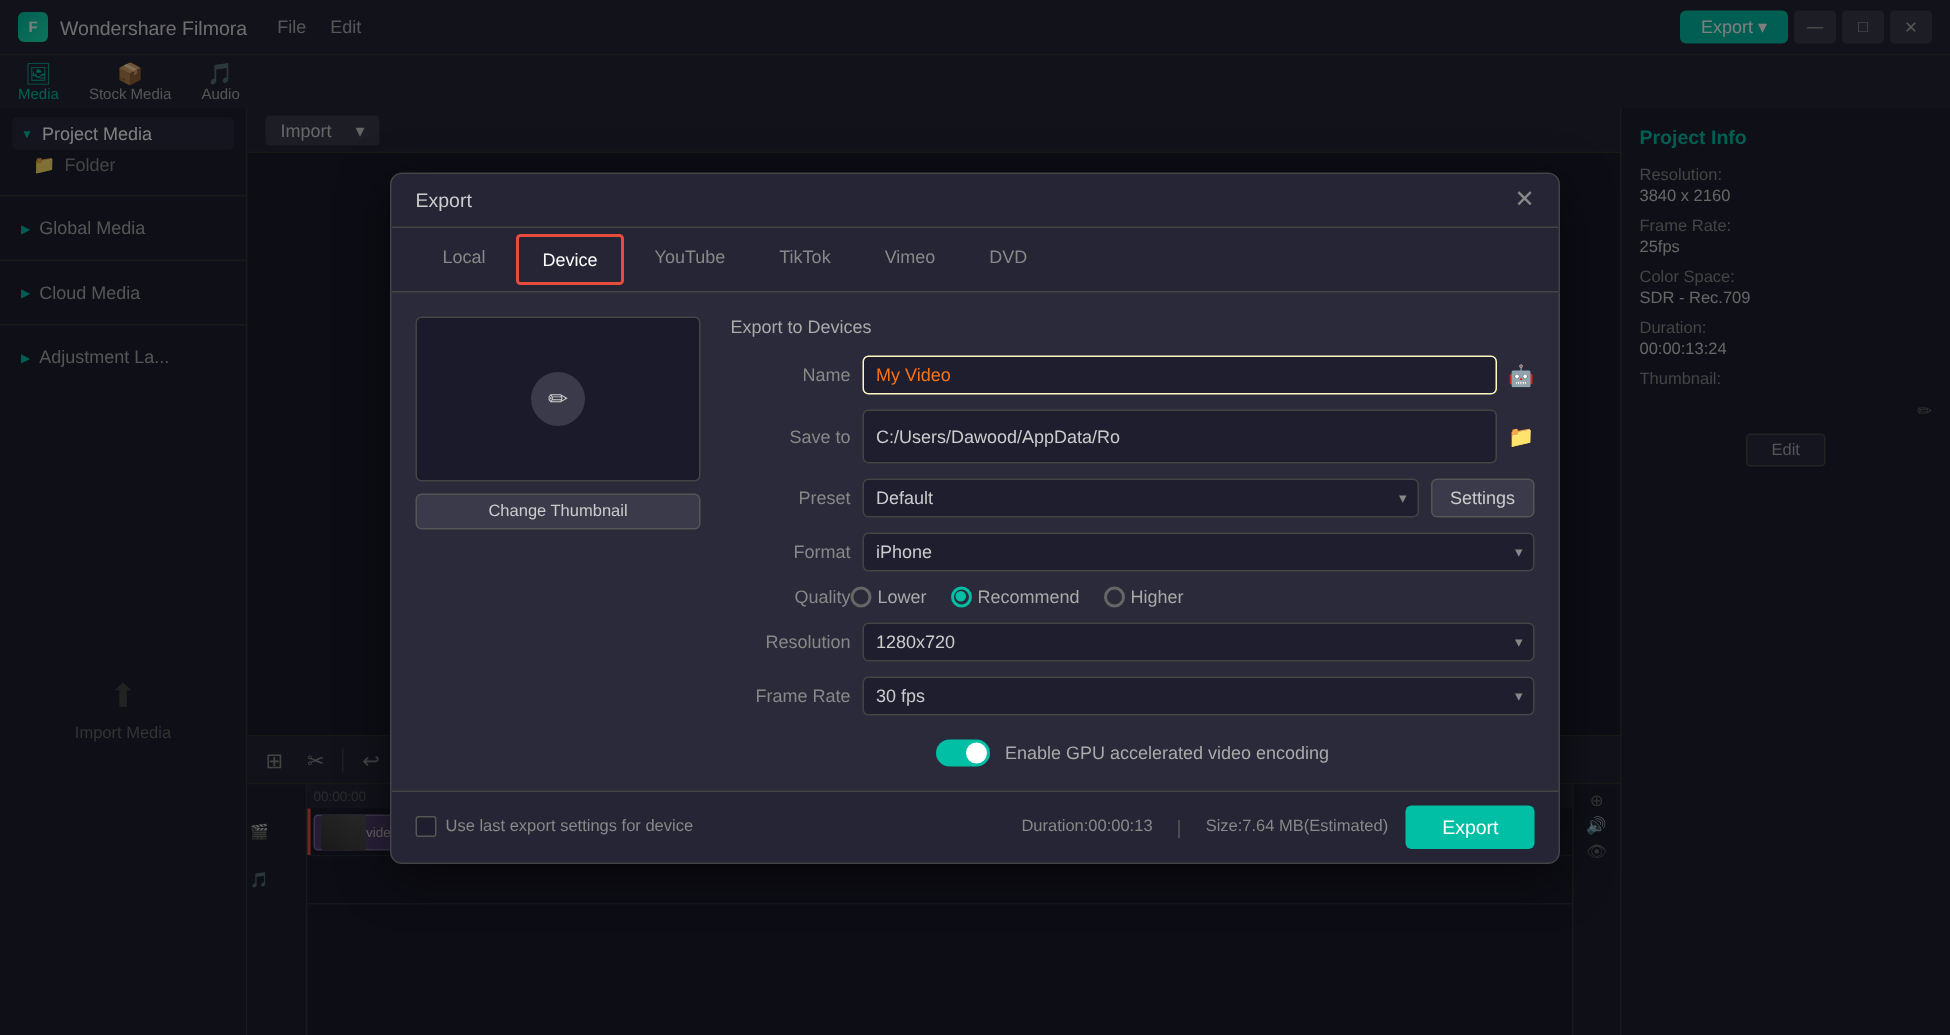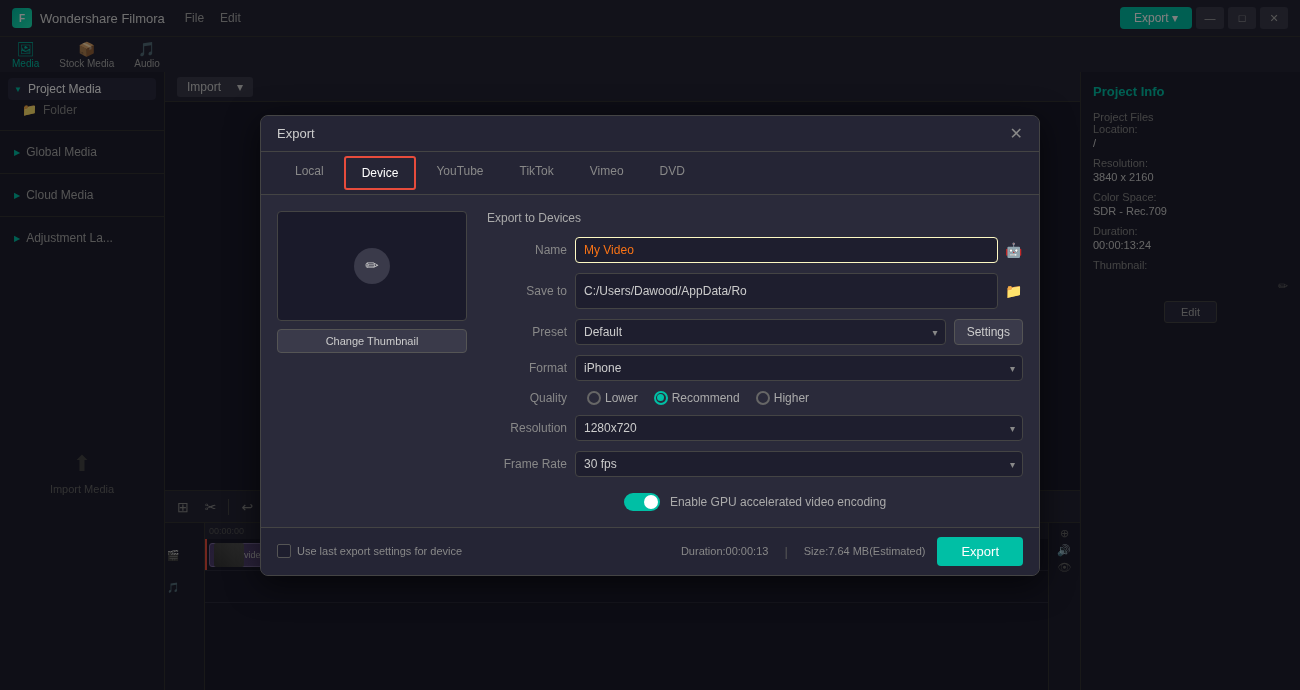--- a/index.html
+++ b/index.html
@@ -410,21 +410,21 @@
       color: #ccc;
       font-size: 12px;
       padding: 5px 12px;
       border-radius: 4px;
       cursor: pointer;
     }
 
     
     .quality-row {
       display: flex; align-items: center;
-      margin-bottom: 10px; gap: 20px;
+      margin-bottom: 10px; gap: 0;
     }
     .quality-label {
       width: 80px; text-align: right;
       color: #888; font-size: 12px; flex-shrink: 0;
     }
     .radio-group {
       display: flex; gap: 16px; align-items: center;
     }
     .radio-item {
       display: flex; align-items: center; gap: 4px;
@@ -681,26 +681,26 @@
             <span style="font-size:11px; color:#666; cursor:pointer;">👁</span>
           </div>
         </div>
       </div>
     </div>
 
     <div class="right-panel">
       <div class="panel-title">Project Info</div>
 
       <div class="info-row">
-        <div class="info-label">Project Files<br>Location:</div>
-        <div class="info-value">/</div>
-      </div>
-      <div class="info-row">
         <div class="info-label">Resolution:</div>
         <div class="info-value">3840 x 2160</div>
+      </div>
+      <div class="info-row">
+        <div class="info-label">Frame Rate:</div>
+        <div class="info-value">25fps</div>
       </div>
       <div class="info-row">
         <div class="info-label">Color Space:</div>
         <div class="info-value">SDR - Rec.709</div>
       </div>
       <div class="info-row">
         <div class="info-label">Duration:</div>
         <div class="info-value">00:00:13:24</div>
       </div>
       <div class="info-row">

